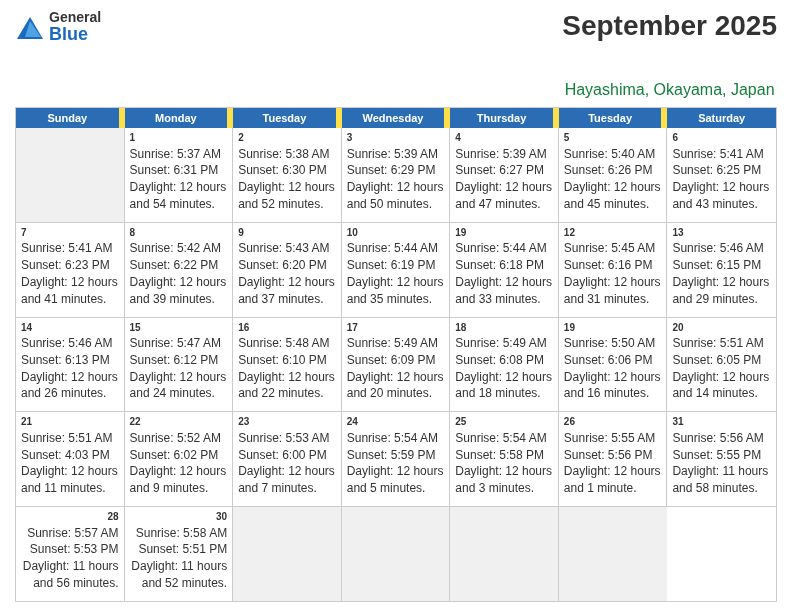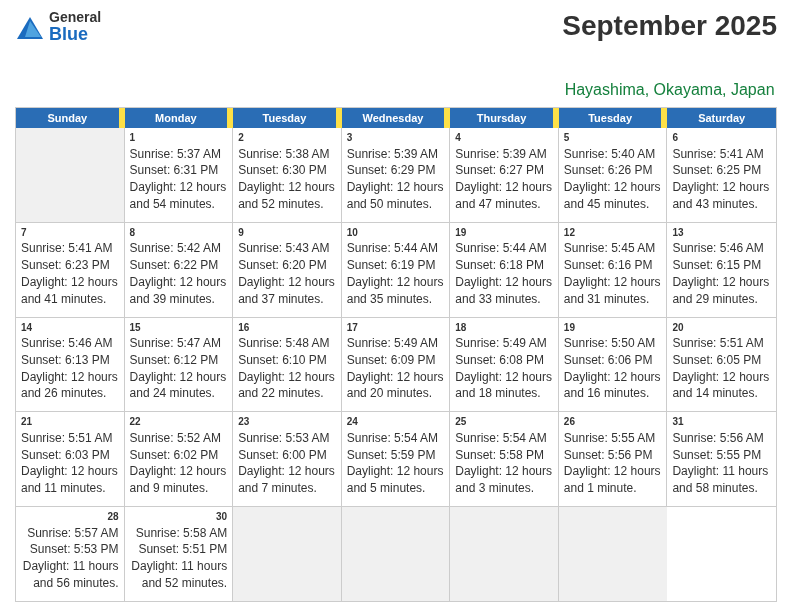--- a/index.html
+++ b/index.html
@@ -290,21 +290,21 @@
             <div class="cell-detail">Sunrise: 5:51 AM
 Sunset: 6:05 PM
 Daylight: 12 hours
 and 14 minutes.</div>
           </div>
         </div>
         <div class="cal-row">
           <div class="cal-cell">
             <span class="day-number">21</span>
             <div class="cell-detail">Sunrise: 5:51 AM
-Sunset: 6:03 PM
+Sunset: 4:03 PM
 Daylight: 12 hours
 and 11 minutes.</div>
           </div>
           <div class="cal-cell">
             <span class="day-number">22</span>
             <div class="cell-detail">Sunrise: 5:52 AM
 Sunset: 6:02 PM
 Daylight: 12 hours
 and 9 minutes.</div>
           </div>

